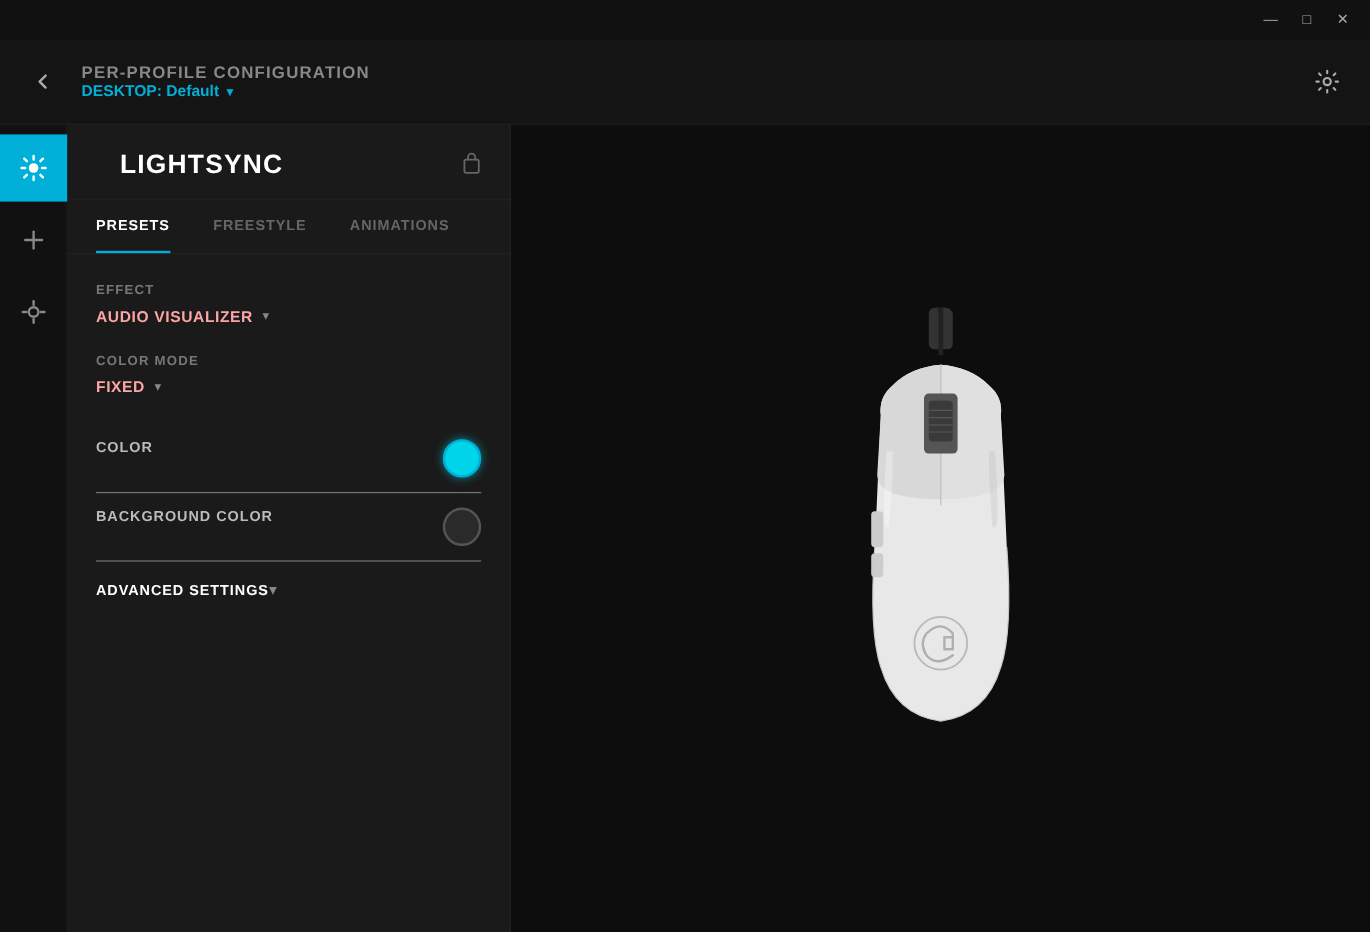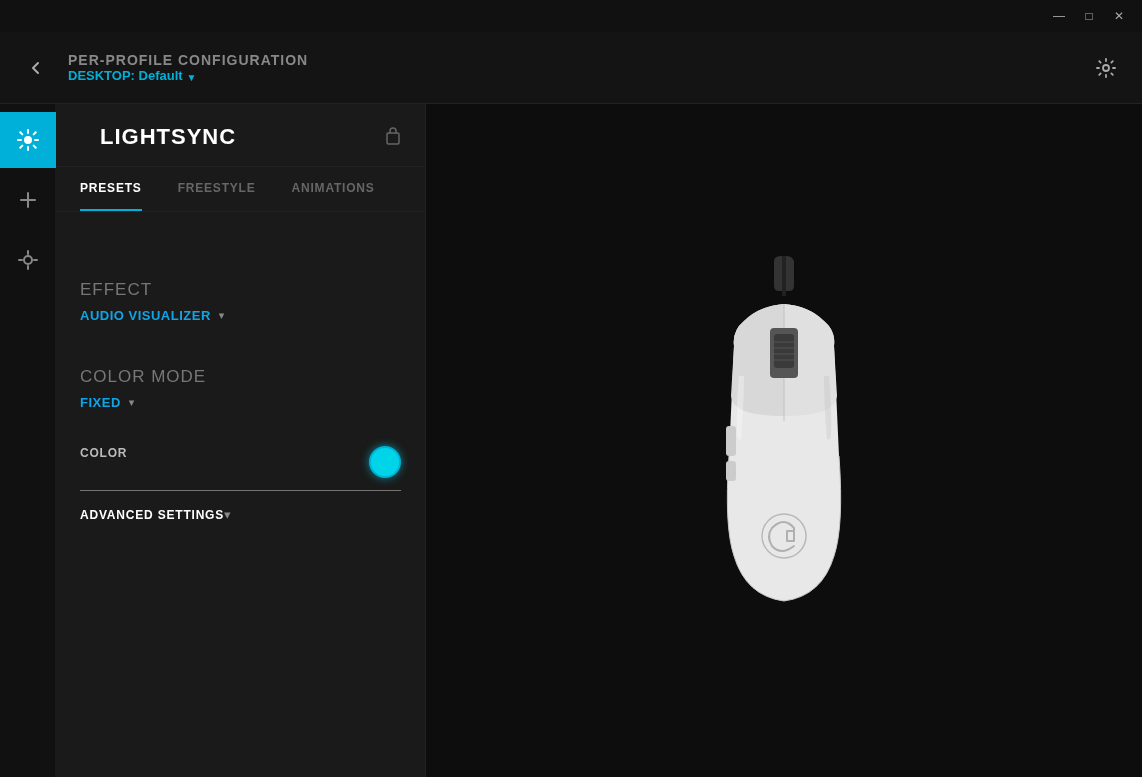--- a/index.html
+++ b/index.html
@@ -181,38 +181,37 @@
     }
 
     
     .panel-content {
       padding: 24px;
       flex: 1;
     }
 
     
     .section-label {
-      font-size: 17px;
+      font-size: 11px;
       color: #777;
       text-transform: uppercase;
       letter-spacing: 1px;
       margin-bottom: 8px;
-      font-weight: 400;
-      margin-top: 44px;
+      font-weight: 700;
     }
     .dropdown-row {
       display: flex;
       align-items: center;
       gap: 8px;
       margin-bottom: 24px;
     }
     .dropdown-value {
       font-size: 13px;
       font-weight: 600;
-      color: #0ea5e9;
+      color: #fca5a5;
       text-transform: uppercase;
       letter-spacing: 0.5px;
     }
     .dropdown-arrow {
       color: #888;
       font-size: 11px;
     }
     .dropdown-row {
       cursor: pointer;
     }
@@ -366,20 +365,24 @@
         <div class="dropdown-row">
           <span class="dropdown-value">FIXED</span>
           <span class="dropdown-arrow">▾</span>
         </div>
 
         <div class="color-row">
           <span class="color-label">COLOR</span>
           <div class="color-swatch cyan"></div>
         </div>
 
+        <div class="color-row">
+          <span class="color-label">BACKGROUND COLOR</span>
+          <div class="color-swatch dark"></div>
+        </div>
 
         <div class="advanced-row">
           <span class="advanced-label">ADVANCED SETTINGS</span>
           <span class="advanced-arrow">▾</span>
         </div>
       </div>
     </div>
 
     <div class="main-view">
 

